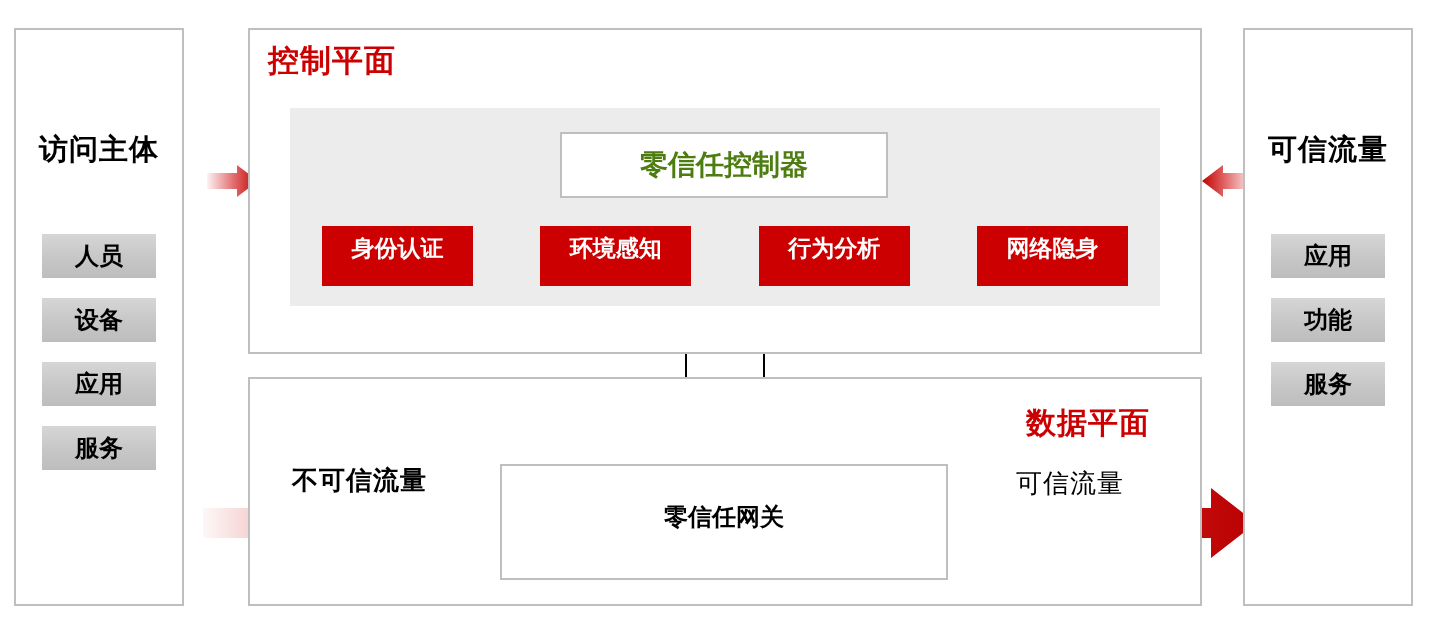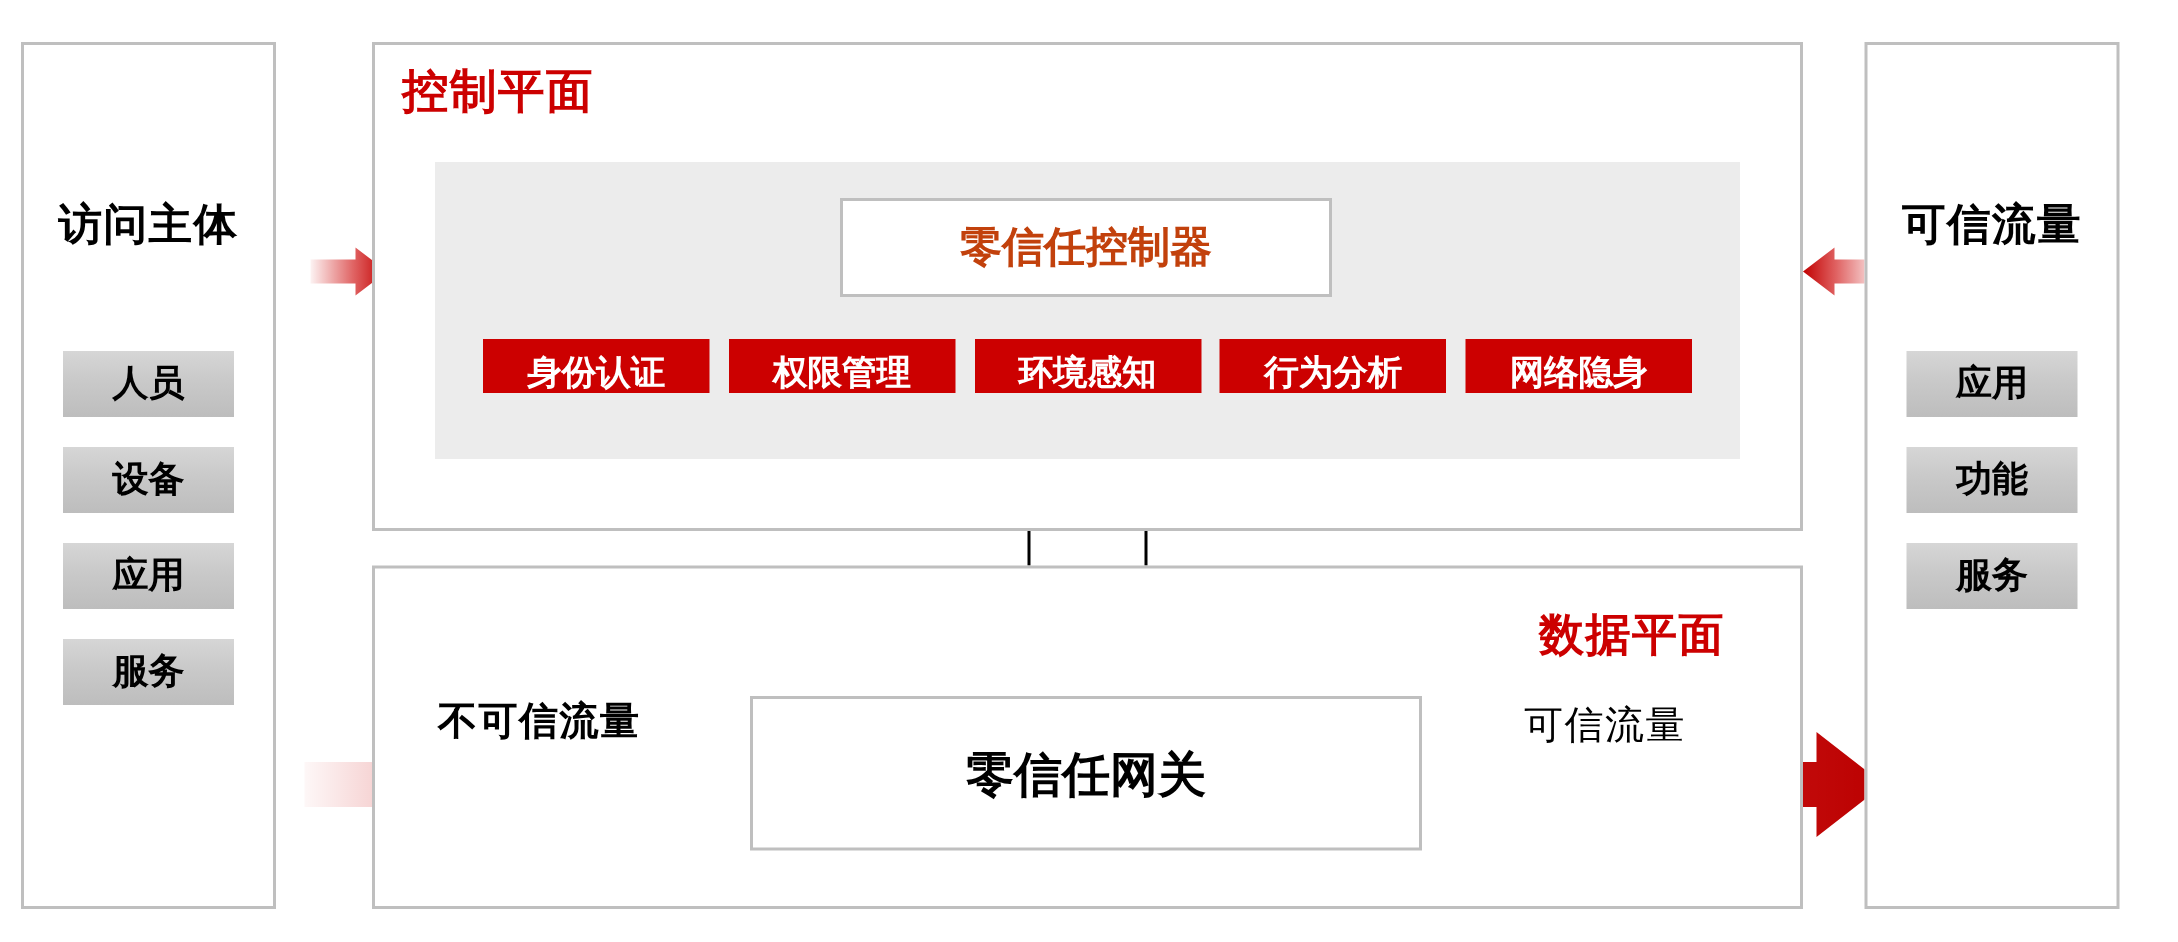--- a/index.html
+++ b/index.html
@@ -94,33 +94,33 @@
     top: 132px;
     width: 328px;
     height: 66px;
     background: #ffffff;
     border: 2px solid #bfbfbf;
     box-sizing: border-box;
     text-align: center;
     line-height: 62px;
     font-size: 28px;
     font-weight: bold;
-    color: #c2410c;
+    color: #4d7c0f;
   }
   #capability-row {
     position: absolute;
     left: 322px;
     top: 226px;
     width: 806px;
     display: flex;
     justify-content: space-between;
   }
   .capability {
     width: 151px;
-    height: 36px;
+    height: 60px;
     line-height: 44px;
     background: #cc0000;
     color: #ffffff;
     font-size: 23px;
     font-weight: bold;
     text-align: center;
     box-sizing: border-box;
   }
 
   
@@ -137,27 +137,27 @@
     font-size: 30px;
     font-weight: bold;
     color: #cc0000;
     letter-spacing: 1px;
   }
   #gateway-box {
     position: absolute;
     left: 500px;
     top: 464px;
     width: 448px;
-    height: 103px;
+    height: 116px;
     background: #ffffff;
     border: 2px solid #bfbfbf;
     box-sizing: border-box;
     text-align: center;
     line-height: 101px;
-    font-size: 32px;
+    font-size: 24px;
     font-weight: bold;
     color: #000000;
   }
 
   
   .flow-label {
     position: absolute;
     font-size: 26px;
     font-weight: bold;
     color: #000000;
@@ -246,21 +246,20 @@
     </div>
   </div>
 
   <div class="panel" id="control-plane"></div>
   <div id="control-plane-title">控制平面</div>
   <div id="control-inner"></div>
   <div id="controller-box">零信任控制器</div>
 
   <div id="capability-row">
     <div class="capability">身份认证</div>
-    <div class="capability">权限管理</div>
     <div class="capability">环境感知</div>
     <div class="capability">行为分析</div>
     <div class="capability">网络隐身</div>
   </div>
 
   <div class="panel" id="data-plane"></div>
   <div id="data-plane-title">数据平面</div>
   <div id="gateway-box">零信任网关</div>
 
   <div class="flow-label" id="untrusted-label">不可信流量</div>

